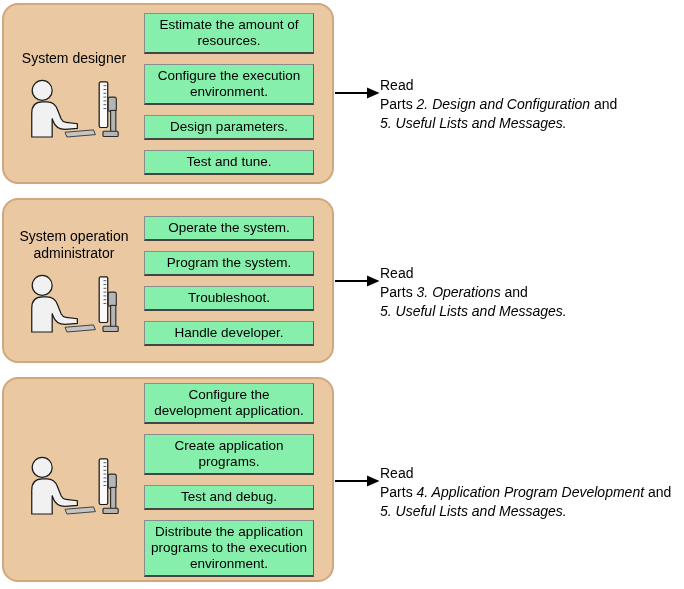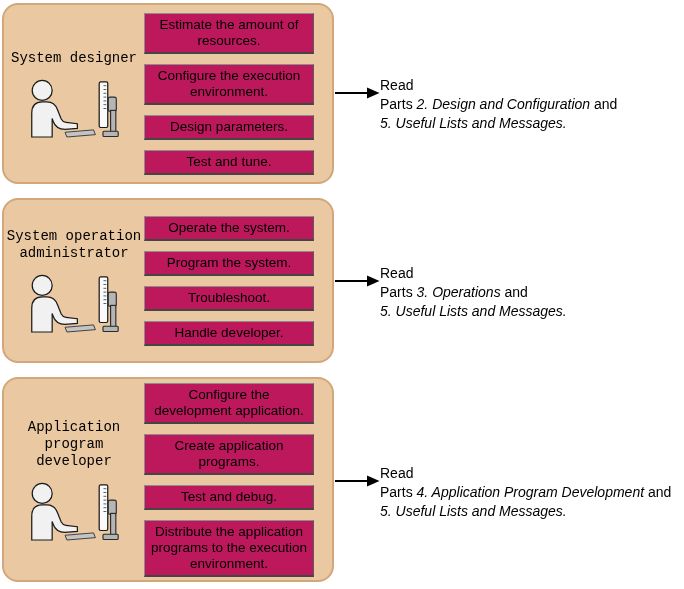--- a/index.html
+++ b/index.html
@@ -4,27 +4,27 @@
 <style>
   html,body{margin:0;padding:0;background:#ffffff;}
   body{font-family:"Liberation Sans",sans-serif;color:#000;}
   .canvas{position:relative;width:684px;height:589px;background:#ffffff;overflow:hidden;}
 
   .panel{
     position:absolute;left:2px;width:332px;box-sizing:border-box;
     background:#eac8a2;border:2px solid #d2a77b;border-radius:16px;
     display:flex;flex-direction:row;
   }
-  .role-col{flex:0 0 140px;display:flex;flex-direction:column;align-items:center;justify-content:center;font-family:Liberation Mono, monospace;}
+  .role-col{flex:0 0 140px;display:flex;flex-direction:column;align-items:center;justify-content:center;}
   .role-label{font-size:14px;line-height:17px;text-align:center;white-space:pre-line;}
   .person-icon{margin-top:12px;}
 
   .task-col{width:176px;display:flex;flex-direction:column;justify-content:center;gap:10px;}
   .task-box{
-    box-sizing:border-box;width:170px;background:#be185d;
+    box-sizing:border-box;width:170px;background:#86efac;
     border:1px solid #8c8c8c;border-bottom:2px solid #454545;border-right-color:#5a5a5a;
     text-align:center;font-size:13.5px;line-height:16px;padding:3px 1px;
     white-space:pre-line;
   }
 
   .read{position:absolute;left:380px;width:302px;font-size:14px;line-height:19px;margin-top:12px;}
   .read-line{white-space:normal;}
   .it{font-style:italic;}
 
   .arrow{position:absolute;left:335px;}
@@ -76,22 +76,20 @@
     <div class="task-col">
       <div class="task-box"><span>Operate the system.</span></div>
       <div class="task-box"><span>Program the system.</span></div>
       <div class="task-box"><span>Troubleshoot.</span></div>
       <div class="task-box"><span>Handle developer.</span></div>
     </div>
   </div>
 
   <div class="panel" style="top:377px;height:205px;">
     <div class="role-col">
-      <div class="role-label">Application
-program developer</div>
       <svg class="person-icon" width="95" height="59" viewBox="0 0 100 62">
         <circle cx="16" cy="12" r="10.5" fill="#f1f1f1" stroke="#1a1a1a" stroke-width="1.3"></circle>
         <path d="M5,61 L5,36 Q5,24 16,24 L21,24 Q29,24 32,32 L36,42 Q37.5,45 41,45.5 L53,47 L53,52 L40,53 Q30.5,53 27.5,44.5 L26.5,41.5 L26.5,61 Z" fill="#f1f1f1" stroke="#1a1a1a" stroke-width="1.3"></path>
         <path d="M40,56 L70,53.5 L72,58.5 L42,61 Z" fill="#c4c4c4" stroke="#3a3a3a" stroke-width="1"></path>
         <rect x="76" y="3" width="9" height="48" rx="1.5" fill="#fafafa" stroke="#1a1a1a" stroke-width="1.3"></rect>
         <path d="M80.5,7 h3 M80.5,11 h3 M80.5,15 h3 M80.5,19 h3 M80.5,23 h3 M80.5,27 h3 M80.5,31 h3" stroke="#555" stroke-width="1"></path>
         <rect x="85.5" y="19" width="8.5" height="15" rx="2" fill="#b5b5b5" stroke="#2a2a2a" stroke-width="1.2"></rect>
         <rect x="88" y="33" width="5.5" height="23" fill="#b5b5b5" stroke="#2a2a2a" stroke-width="1.2"></rect>
         <rect x="80" y="55" width="16" height="5.5" rx="1" fill="#b5b5b5" stroke="#2a2a2a" stroke-width="1.2"></rect>
       </svg>

